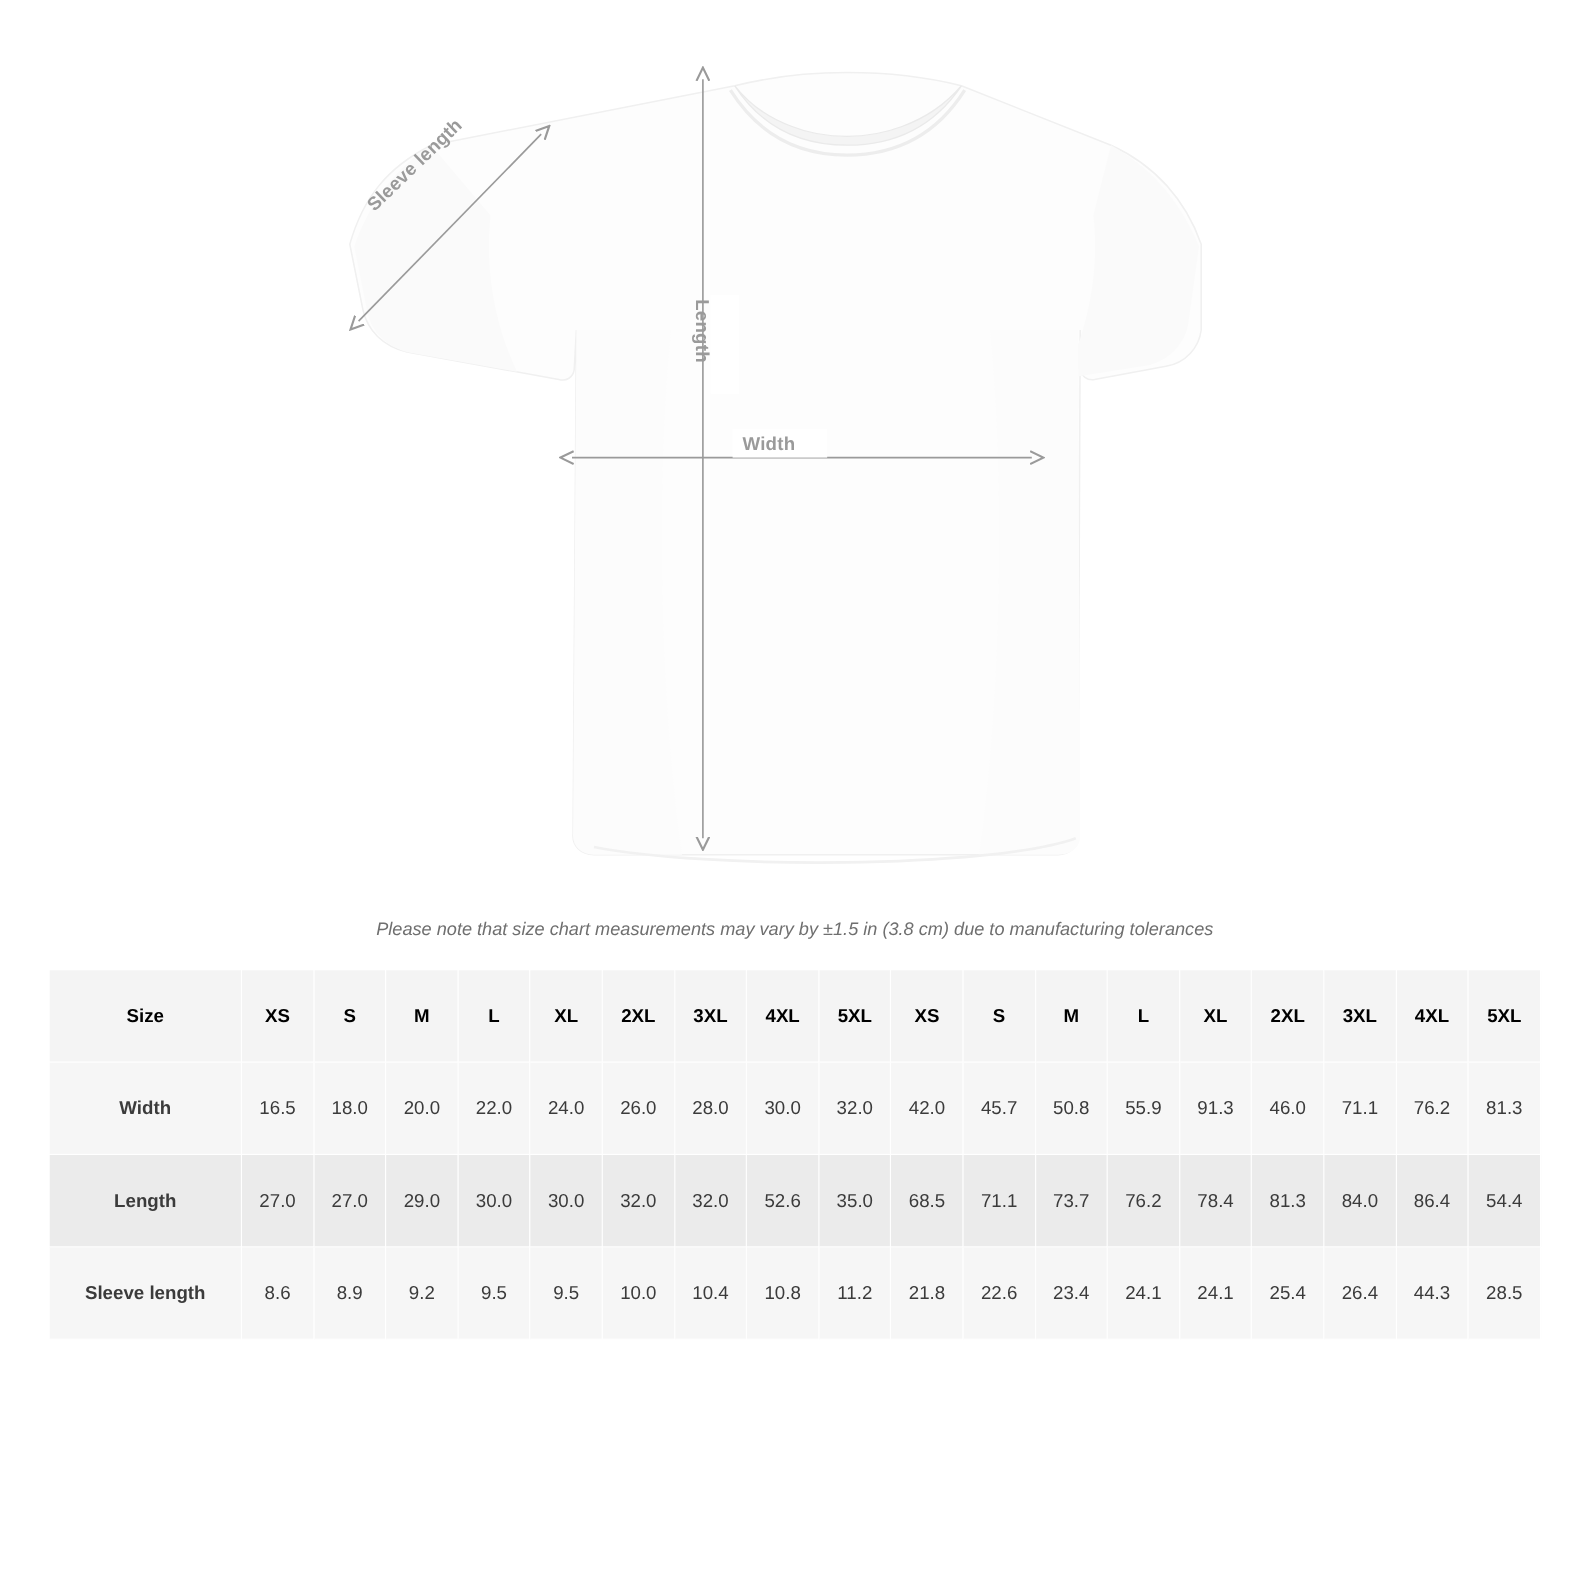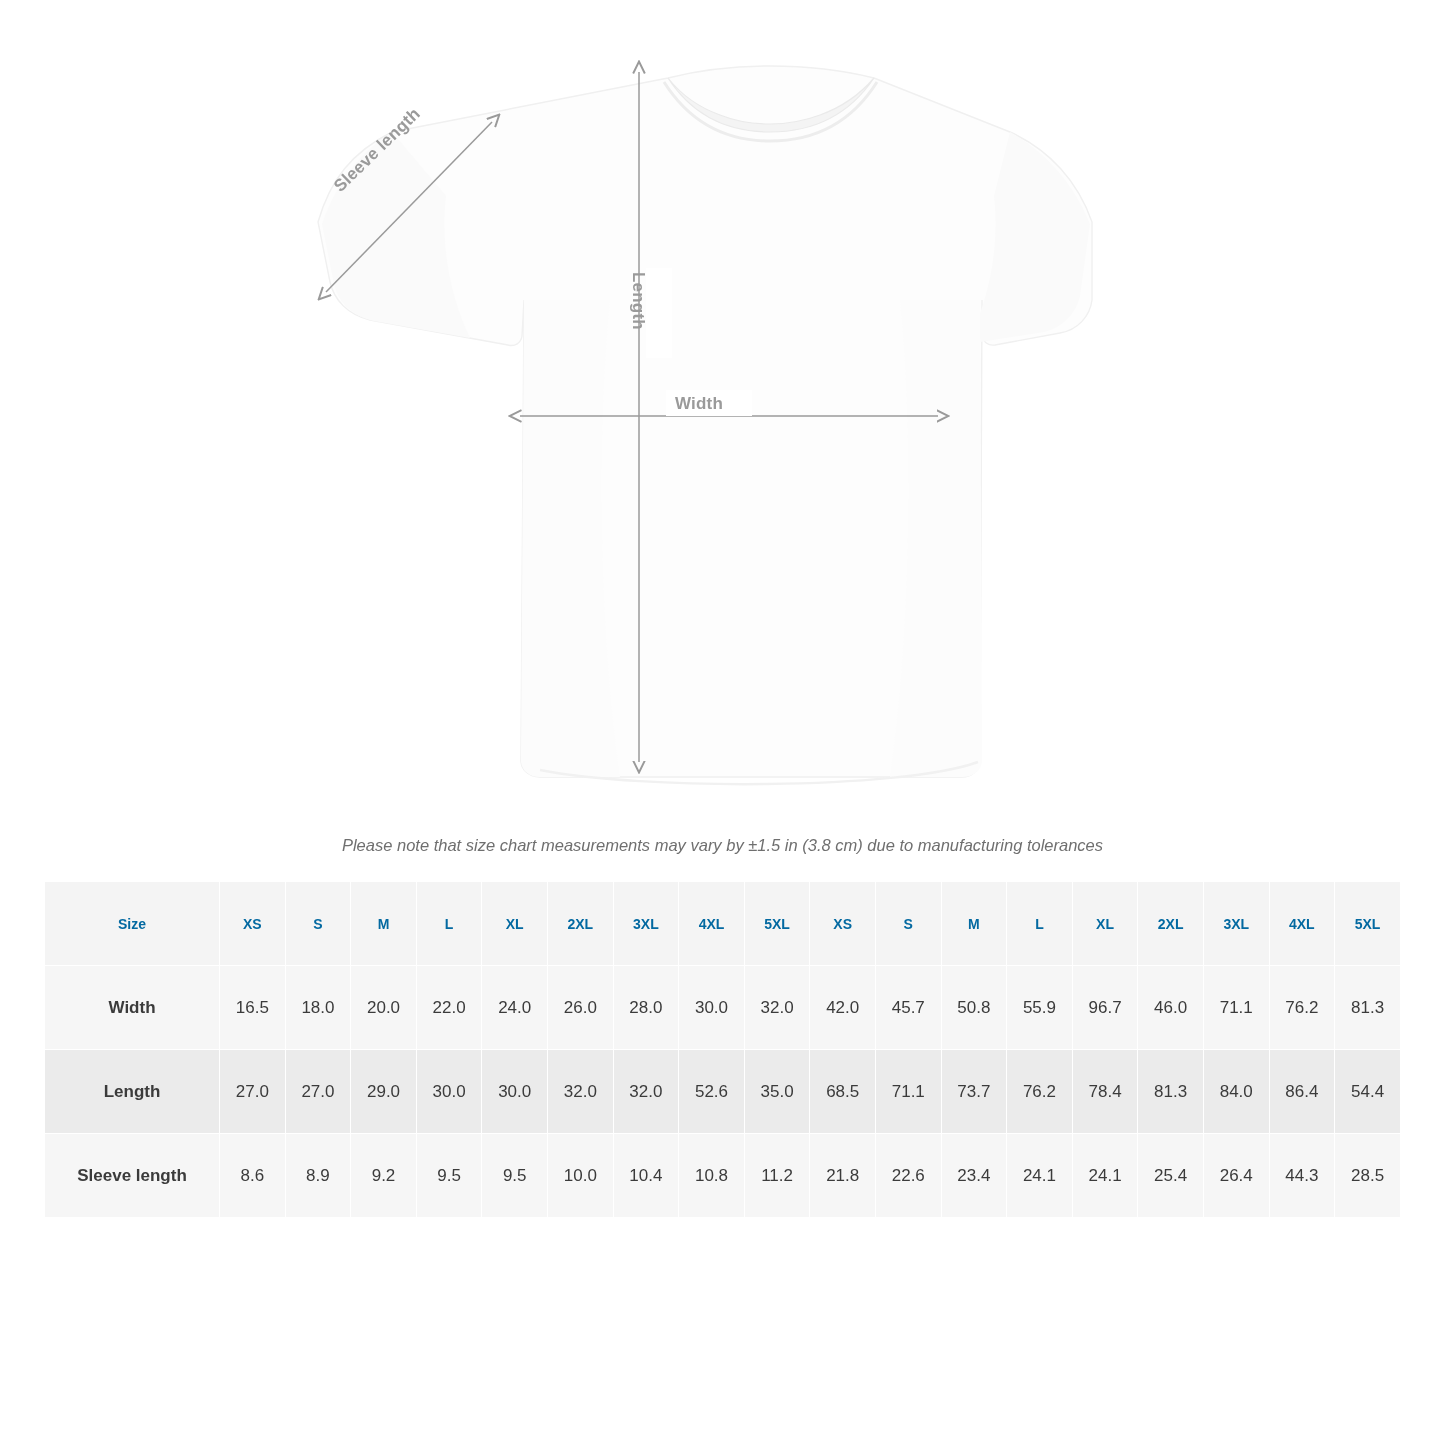--- a/index.html
+++ b/index.html
@@ -109,23 +109,23 @@
     color: #6f6f6f;
     padding-top: 6px;
   }
   .corner-cell {
     background: #e9e9e9;
     border: 1px solid #e9e9e9 !important;
   }
   tr.head-row td {
     background: #f4f4f4;
     height: 84px;
-    font-size: 14px;
-    font-weight: bold;
-    color: #0369a1;
+    font-size: 17px;
+    font-weight: bold;
+    color: #000000;
   }
   tr.head-row td.row-head {
     background: #f4f4f4;
   }
   tr.data-row td {
     height: 84px;
     font-size: 17px;
     color: #3b3b3b;
   }
   tr.band-a td { background: #ebebeb; }
@@ -253,21 +253,21 @@
           <td class="data-cell">22.0</td>
           <td class="data-cell">24.0</td>
           <td class="data-cell">26.0</td>
           <td class="data-cell">28.0</td>
           <td class="data-cell">30.0</td>
           <td class="data-cell">32.0</td>
           <td class="data-cell">42.0</td>
           <td class="data-cell">45.7</td>
           <td class="data-cell">50.8</td>
           <td class="data-cell">55.9</td>
-          <td class="data-cell">96.7</td>
+          <td class="data-cell">91.3</td>
           <td class="data-cell">46.0</td>
           <td class="data-cell">71.1</td>
           <td class="data-cell">76.2</td>
           <td class="data-cell">81.3</td>
         </tr>
 
         <tr class="data-row band-a">
           <td class="row-head">Length</td>
           <td class="data-cell">27.0</td>
           <td class="data-cell">27.0</td>

